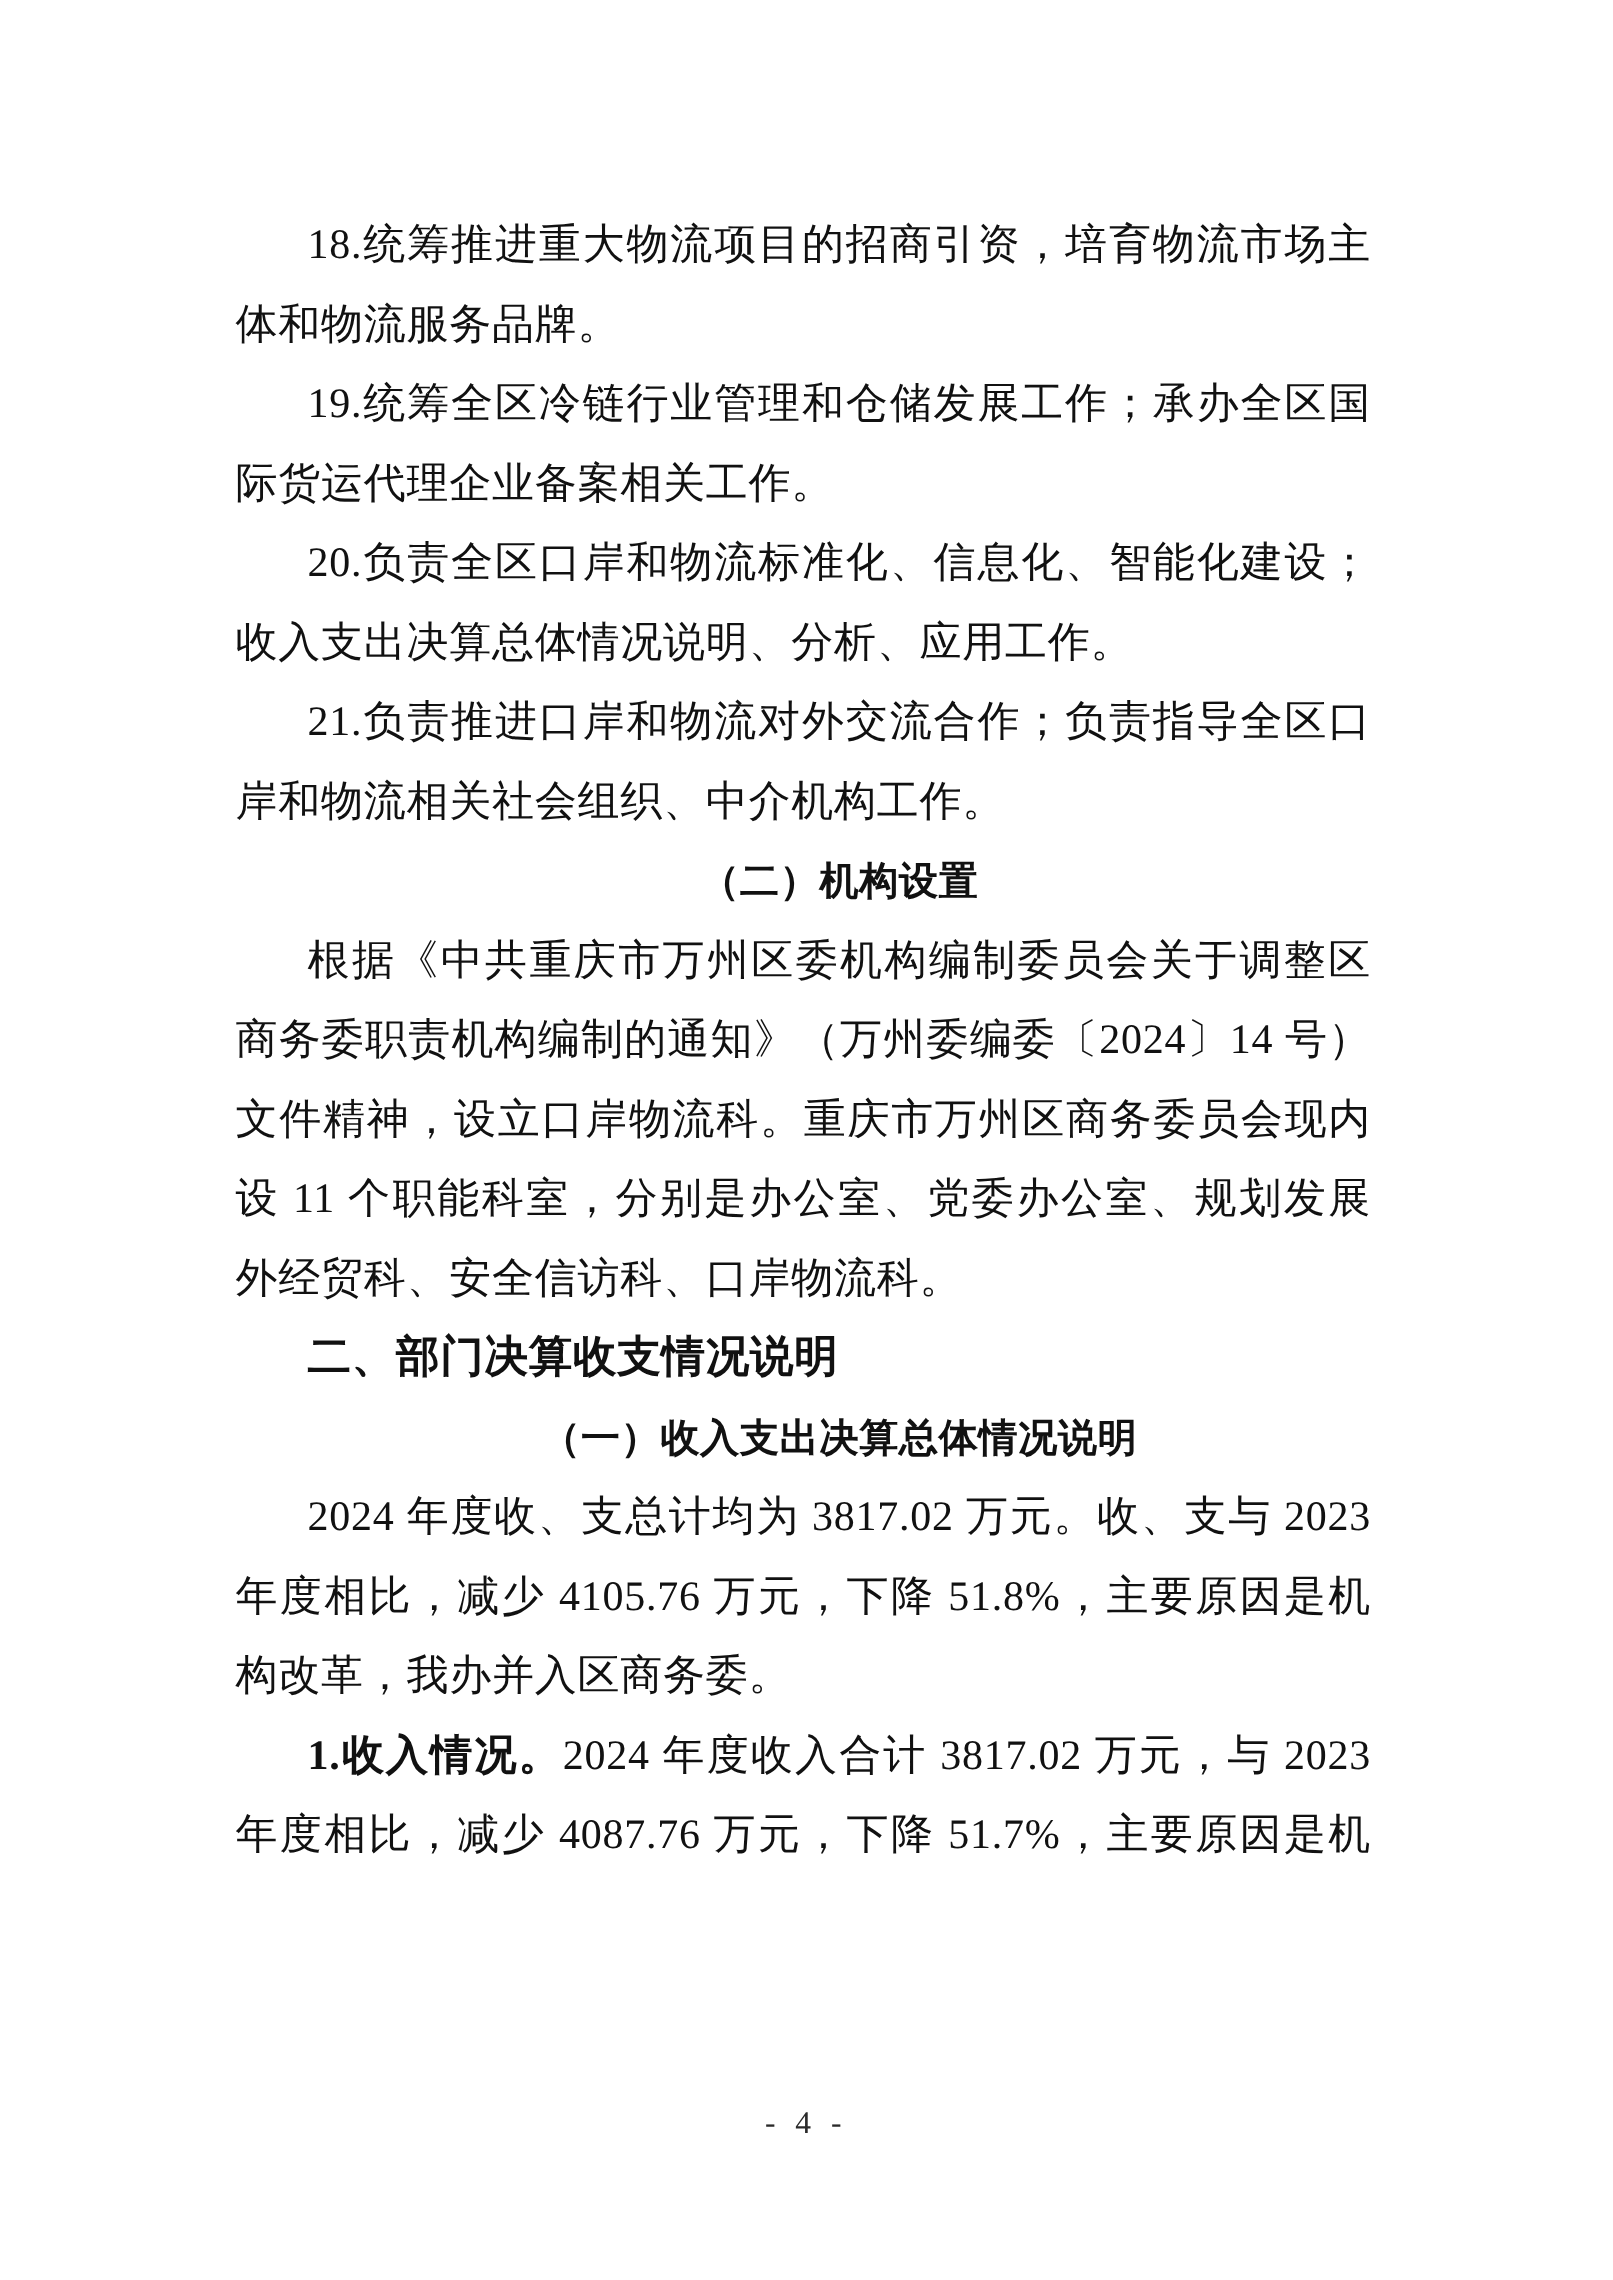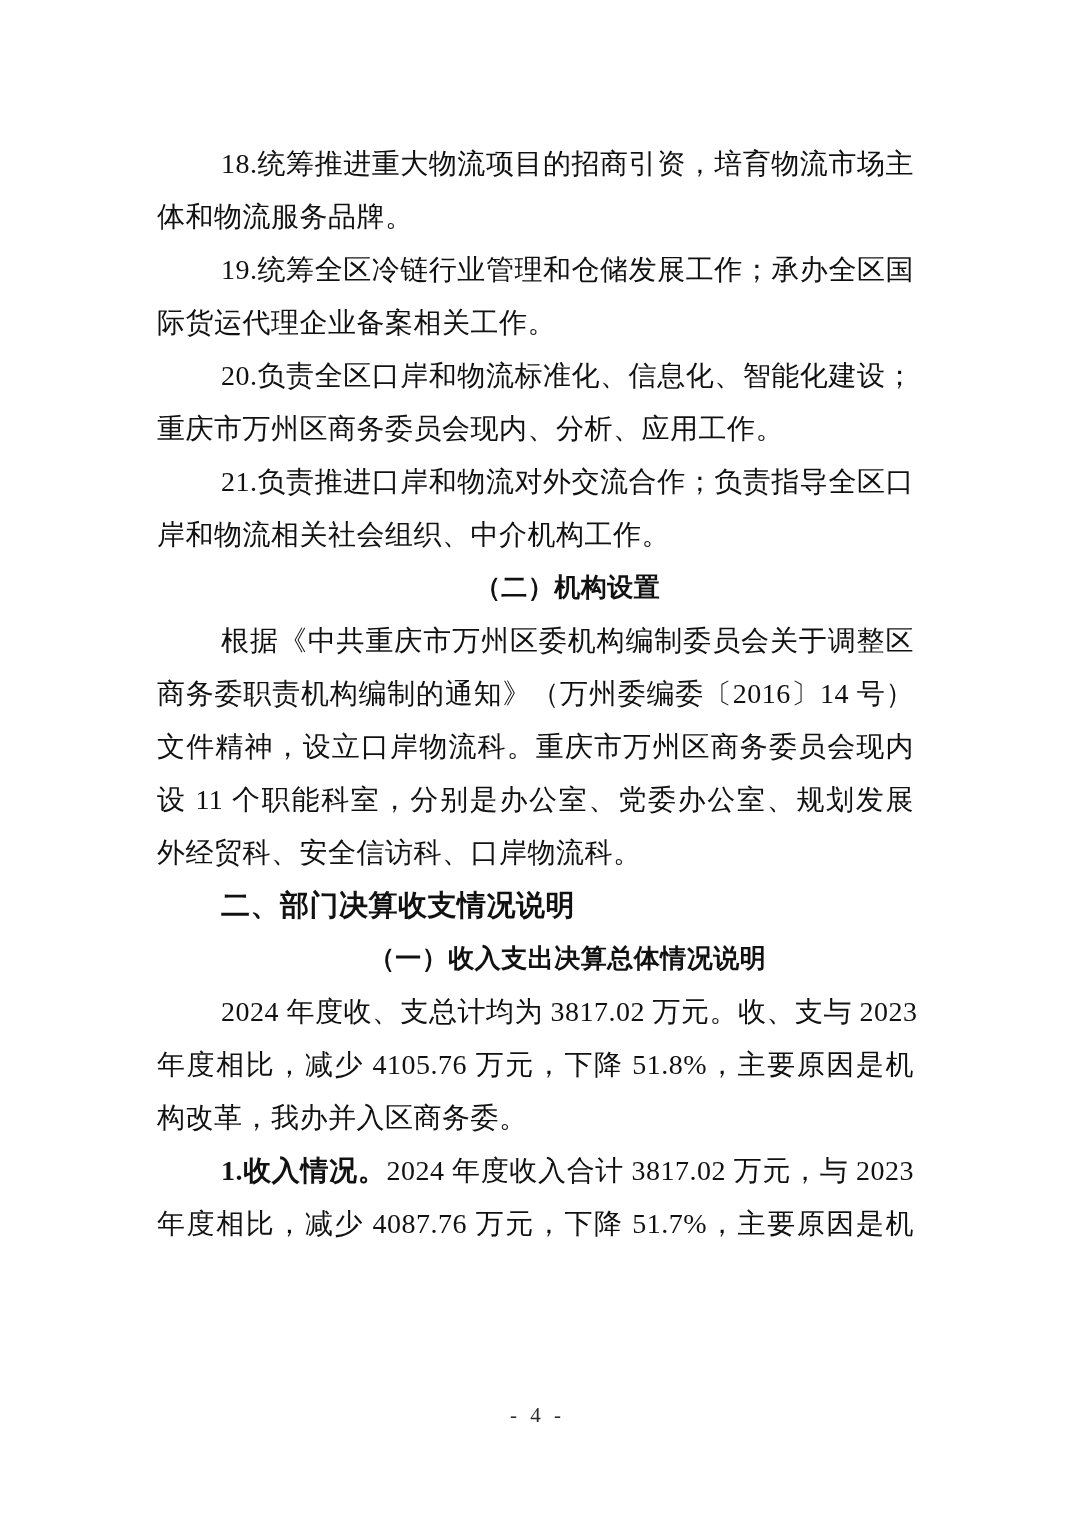--- a/index.html
+++ b/index.html
@@ -29,21 +29,21 @@
     font-size: 28px;
     letter-spacing: 0.5px;
     text-align: left;
     white-space: nowrap;
   }
   .line.justify {
     text-align: justify;
     text-align-last: justify;
   }
   .line.indent {
-    margin-left: 64px;
+    margin-left: 48px;
   }
   .style-body { font-weight: 400; }
   .style-heading-sans {
     font-family: "Liberation Sans", "DejaVu Sans", sans-serif;
     font-weight: 700;
     font-size: 29px;
   }
   .style-heading-kai {
     font-weight: 700;
     font-size: 26px;
@@ -64,26 +64,26 @@
 </head>
 <body>
 
 <div class="page">
   <div class="doc">
       <div class="line style-body justify indent"><span>18.统筹推进重大物流项目的招商引资，培育物流市场主</span></div>
       <div class="line style-body"><span>体和物流服务品牌。</span></div>
       <div class="line style-body justify indent"><span>19.统筹全区冷链行业管理和仓储发展工作；承办全区国</span></div>
       <div class="line style-body"><span>际货运代理企业备案相关工作。</span></div>
       <div class="line style-body justify indent"><span>20.负责全区口岸和物流标准化、信息化、智能化建设；</span></div>
-      <div class="line style-body"><span>重庆市万州区商务委员会现内、分析、应用工作。</span></div>
+      <div class="line style-body"><span>收入支出决算总体情况说明、分析、应用工作。</span></div>
       <div class="line style-body justify indent"><span>21.负责推进口岸和物流对外交流合作；负责指导全区口</span></div>
       <div class="line style-body"><span>岸和物流相关社会组织、中介机构工作。</span></div>
       <div class="line style-heading-kai indent"><span class="seg-bold">（二）机构设置</span></div>
       <div class="line style-body justify indent"><span>根据《中共重庆市万州区委机构编制委员会关于调整区</span></div>
-      <div class="line style-body justify"><span>商务委职责机构编制的通知》（万州委编委〔2016〕14 号）</span></div>
+      <div class="line style-body justify"><span>商务委职责机构编制的通知》（万州委编委〔2024〕14 号）</span></div>
       <div class="line style-body justify"><span>文件精神，设立口岸物流科。重庆市万州区商务委员会现内</span></div>
       <div class="line style-body justify"><span>设 11 个职能科室，分别是办公室、党委办公室、规划发展</span></div>
       <div class="line style-body"><span>外经贸科、安全信访科、口岸物流科。</span></div>
       <div class="line style-heading-sans indent"><span class="seg-bold">二、部门决算收支情况说明</span></div>
       <div class="line style-heading-kai indent"><span class="seg-bold">（一）收入支出决算总体情况说明</span></div>
       <div class="line style-body justify indent"><span>2024 年度收、支总计均为 3817.02 万元。收、支与 2023</span></div>
       <div class="line style-body justify"><span>年度相比，减少 4105.76 万元，下降 51.8%，主要原因是机</span></div>
       <div class="line style-body"><span>构改革，我办并入区商务委。</span></div>
       <div class="line style-body justify indent"><span class="seg-bold">1.收入情况。</span><span>2024 年度收入合计 3817.02 万元，与 2023</span></div>
       <div class="line style-body justify"><span>年度相比，减少 4087.76 万元，下降 51.7%，主要原因是机</span></div>

